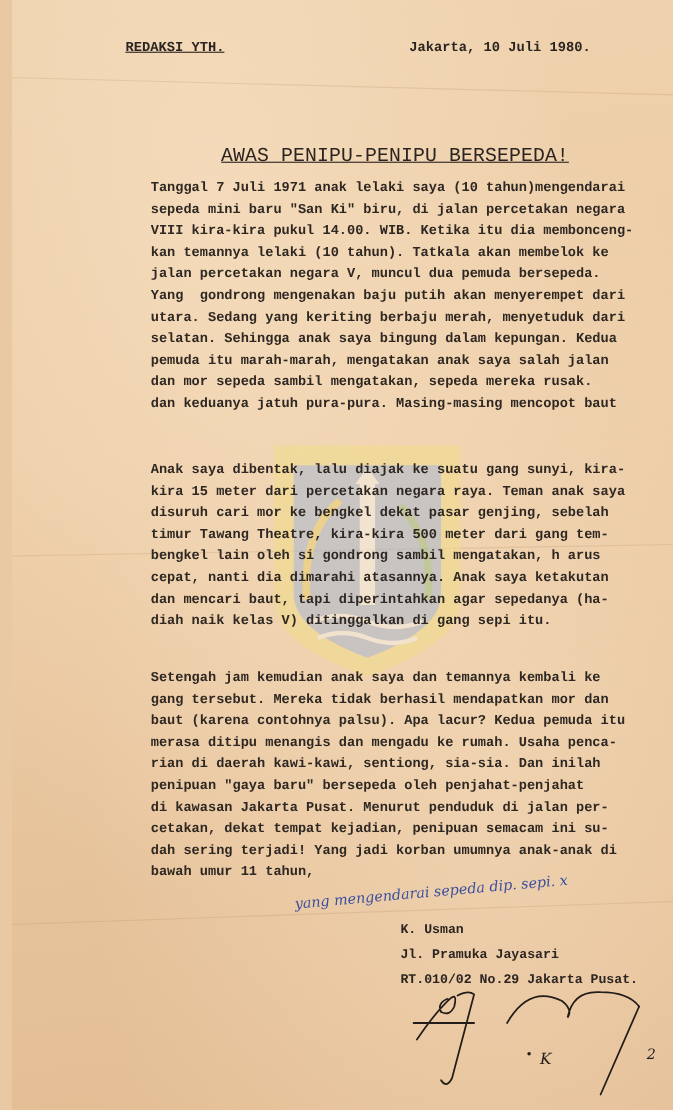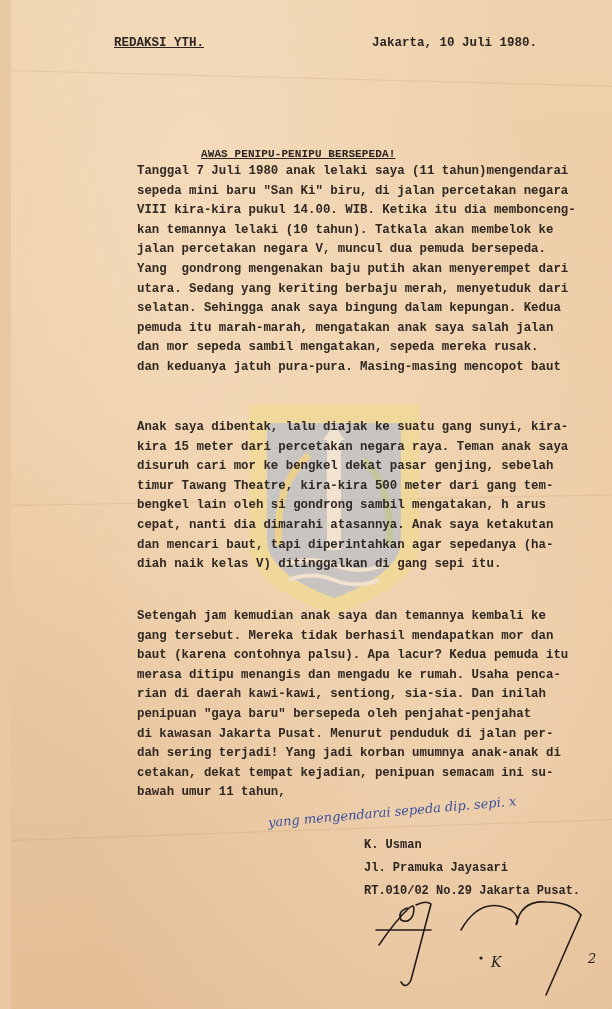--- a/index.html
+++ b/index.html
@@ -18,21 +18,21 @@
     overflow: hidden;
     margin-left: 11px;
   }
   .crease { position:absolute; height:1px; background: rgba(160,120,80,0.18); transform-origin: left center; }
   .watermark {
     position: absolute; left: 228px; top: 395px; width: 190px; height: 225px; opacity: 0.55;
   }
   .header-row { position:absolute; top: 36px; left: 103px; right: 70px; height: 18px; font-size: 12.5px; font-weight: bold; }
   .addressee { position:absolute; left:0; top:0; text-decoration: underline; }
   .date-line { position:absolute; right:16px; top:0; }
-  .title { position:absolute; top:148px; left:190px; font-size:11px; font-weight:bold; text-decoration:underline; letter-spacing: 0.1px; }
+  .title { position:absolute; top:132px; left:190px; font-size:18px; font-weight:normal; text-decoration:underline; letter-spacing: 0.1px; }
   .para { position:absolute; left:126px; width:470px; font-size:12.4px; line-height:19.6px; font-weight:bold; color:#2e2722; }
   .para .ln { display:block; white-space: pre; height:19.6px; }
   #p1 { top:162px; }
   #p2 { top:418px; }
   #p3 { top:607px; }
   .handwrite {
     position:absolute; left:257px; top:815px; font-family: "DejaVu Serif", serif; font-style: italic;
     font-size: 13px; color:#3a4f9e; transform: rotate(-5deg); transform-origin: left center; white-space: nowrap;
   }
   .sender { position:absolute; left:353px; top:834px; font-size:12px; line-height:23px; font-weight:bold; }
@@ -60,21 +60,21 @@
   </svg>
 
   <div class="header-row">
     <span class="addressee">REDAKSI YTH.</span>
     <span class="date-line">Jakarta, 10 Juli 1980.</span>
   </div>
 
   <div class="title">AWAS PENIPU-PENIPU BERSEPEDA!</div>
 
   <div class="para" id="p1">
-    <span class="ln">Tanggal 7 Juli 1980 anak lelaki saya (11 tahun)mengendarai</span>
+    <span class="ln">Tanggal 7 Juli 1971 anak lelaki saya (10 tahun)mengendarai</span>
     <span class="ln">sepeda mini baru "San Ki" biru, di jalan percetakan negara</span>
     <span class="ln">VIII kira-kira pukul 14.00. WIB. Ketika itu dia membonceng-</span>
     <span class="ln">kan temannya lelaki (10 tahun). Tatkala akan membelok ke</span>
     <span class="ln">jalan percetakan negara V, muncul dua pemuda bersepeda.</span>
     <span class="ln">Yang  gondrong mengenakan baju putih akan menyerempet dari</span>
     <span class="ln">utara. Sedang yang keriting berbaju merah, menyetuduk dari</span>
     <span class="ln">selatan. Sehingga anak saya bingung dalam kepungan. Kedua</span>
     <span class="ln">pemuda itu marah-marah, mengatakan anak saya salah jalan</span>
     <span class="ln">dan mor sepeda sambil mengatakan, sepeda mereka rusak.</span>
     <span class="ln">dan keduanya jatuh pura-pura. Masing-masing mencopot baut</span>
@@ -92,22 +92,22 @@
   </div>
 
   <div class="para" id="p3">
     <span class="ln">Setengah jam kemudian anak saya dan temannya kembali ke</span>
     <span class="ln">gang tersebut. Mereka tidak berhasil mendapatkan mor dan</span>
     <span class="ln">baut (karena contohnya palsu). Apa lacur? Kedua pemuda itu</span>
     <span class="ln">merasa ditipu menangis dan mengadu ke rumah. Usaha penca-</span>
     <span class="ln">rian di daerah kawi-kawi, sentiong, sia-sia. Dan inilah</span>
     <span class="ln">penipuan "gaya baru" bersepeda oleh penjahat-penjahat</span>
     <span class="ln">di kawasan Jakarta Pusat. Menurut penduduk di jalan per-</span>
+    <span class="ln">cetakan, dekat tempat kejadian, penipuan semacam ini su-</span>
     <span class="ln">dah sering terjadi! Yang jadi korban umumnya anak-anak di</span>
-    <span class="ln">cetakan, dekat tempat kejadian, penipuan semacam ini su-</span>
     <span class="ln">bawah umur 11 tahun,</span>
   </div>
 
   <div class="handwrite">yang mengendarai sepeda dip. sepi. x</div>
 
   <div class="sender">
     <span class="ln">K. Usman</span>
     <span class="ln">Jl. Pramuka Jayasari</span>
     <span class="ln">RT.010/02 No.29 Jakarta Pusat.</span>
   </div>

